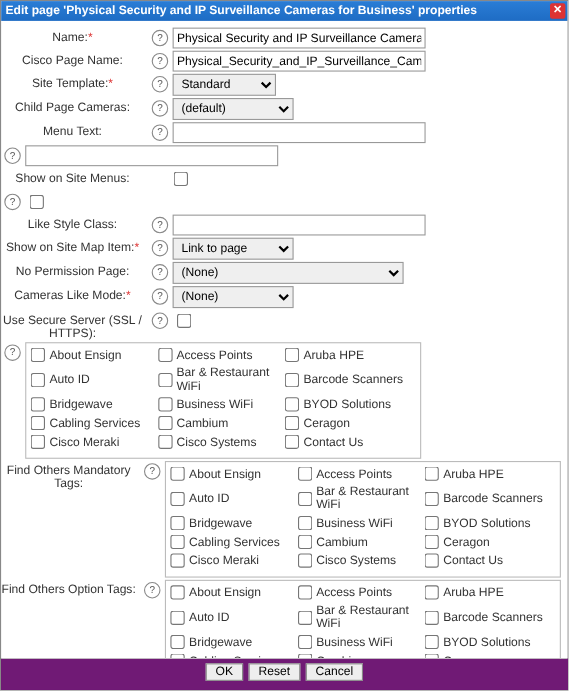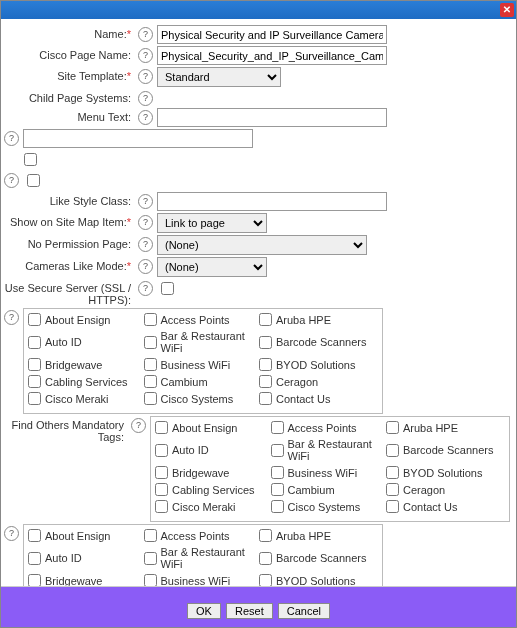--- a/index.html
+++ b/index.html
@@ -1,79 +1,82 @@
 <!DOCTYPE html>
 <html><head>
 <meta charset="utf-8">
 <style>
   html,body{margin:0;padding:0;font-family:Arial,Helvetica,sans-serif;font-size:11px;color:#333;background:#fff}
   .dialog{width:517px;height:628px;border:1px solid #888;box-sizing:border-box;position:relative;overflow:hidden}
   .titlebar{height:18px;background:linear-gradient(#2a7dd6,#1e6cc4);color:#fff;font-weight:bold;font-size:11px;line-height:18px;padding-left:4px;position:relative}
   .close-x{position:absolute;right:2px;top:2px;width:14px;height:14px;background:#d33;color:#fff;font-size:10px;line-height:14px;text-align:center;cursor:pointer;border-radius:2px}
   .body{position:absolute;top:18px;bottom:24px;left:0;right:0;overflow:auto;padding:4px 6px 4px 0}
   .row{display:flex;align-items:flex-start;margin:2px 0}
-  .lbl{width:130px;text-align:right;padding-right:4px;padding-top:3px;color:#333}
+  .lbl{width:130px;text-align:center;padding-right:4px;padding-top:3px;color:#333}
   .req{color:#d33}
   .help{display:inline-block;width:13px;height:13px;border:1px solid #888;border-radius:50%;font-size:9px;line-height:13px;text-align:center;color:#555;margin-left:3px;margin-top:2px;cursor:help;flex-shrink:0}
   .ctl{flex:1;padding-left:4px}
   input[type=text],select,textarea{font-family:inherit;font-size:11px;border:1px solid #999;padding:2px 3px;box-sizing:border-box}
   input[type=text]{width:230px;height:19px}
   select{height:20px}
   .tagbox{border:1px solid #bbb;width:350px;height:100px;overflow-y:scroll;padding:2px 4px;background:#fff}
   .tagcols{display:flex;flex-wrap:wrap}
   .tagitem{width:33%;box-sizing:border-box;padding:2px 0;display:flex;align-items:center}
   .tagitem input{margin:0 4px 0 0}
-  .footer{position:absolute;bottom:0;left:0;right:0;height:24px;border-top:1px solid #ccc;background:#8b5cf6;text-align:center;padding-top:16px}
+  .footer{position:absolute;bottom:0;left:0;right:0;height:24px;border-top:1px solid #ccc;background:#701a75;text-align:center;padding-top:4px}
   .footer button{font-size:11px;padding:1px 8px;margin:0 1px;border:1px solid #888;background:#eee;cursor:pointer}
 </style>
 </head>
 <body>
 
 <div class="dialog">
   <div class="titlebar">
+    <span>Edit page 'Physical Security and IP Surveillance Cameras for Business' properties</span>
     <div class="close-x">✕</div>
   </div>
 
   <div class="body">
 
     <div class="row">
       <div class="lbl"><span>Name:</span><span class="req">*</span></div>
       <span class="help">?</span>
       <div class="ctl"><input type="text" value="Physical Security and IP Surveillance Cameras for B" style=""></div>
     </div>
 
     <div class="row">
       <div class="lbl"><span>Cisco Page Name:</span></div>
       <span class="help">?</span>
       <div class="ctl"><input type="text" value="Physical_Security_and_IP_Surveillance_Cameras_f" style=""></div>
     </div>
 
     <div class="row">
       <div class="lbl"><span>Site Template:</span><span class="req">*</span></div>
       <span class="help">?</span>
-      <div class="ctl"><select style="width:124px"><option>Standard</option></select></div>
-    </div>
-
-    <div class="row">
-      <div class="lbl"><span>Child Page Systems:</span></div>
-      <span class="help">?</span>
+      <div class="ctl"><select style="width:94px"><option>Standard</option></select></div>
+    </div>
+
+    <div class="row">
+      <div class="lbl"><span>Child Page Cameras:</span></div>
+      <span class="help">?</span>
+      <div class="ctl"><select style="width:110px"><option>(default)</option></select></div>
     </div>
 
     <div class="row">
       <div class="lbl">Menu Text:</div>
       <span class="help">?</span>
       <div class="ctl"><input type="text" value="" style=""></div>
     </div>
 
     <div class="row">
       <span class="help">?</span>
       <div class="ctl"><input type="text" value="" style=""></div>
     </div>
 
     <div class="row">
+      <div class="lbl">Show on Site Menus:</div>
       <span style="width:15px"></span>
       <div class="ctl"><input type="checkbox" style=""></div>
     </div>
 
     <div class="row">
       <span class="help">?</span>
       <div class="ctl"><input type="checkbox" style=""></div>
     </div>
 
     <div class="row">
@@ -241,20 +244,21 @@
               <label class="tagitem">
                 <input type="checkbox" style="">
                 <span>Contact Us</span>
               </label>
             </div>
           </div>
         </div>
     </div>
 
     <div class="row">
+      <div class="lbl">Find Others Option Tags:</div>
       <span class="help">?</span>
       <div class="ctl">
           <div class="tagbox">
             <div class="tagcols">
               <label class="tagitem">
                 <input type="checkbox" style="">
                 <span>About Ensign</span>
               </label>
               <label class="tagitem">
                 <input type="checkbox" style="">

